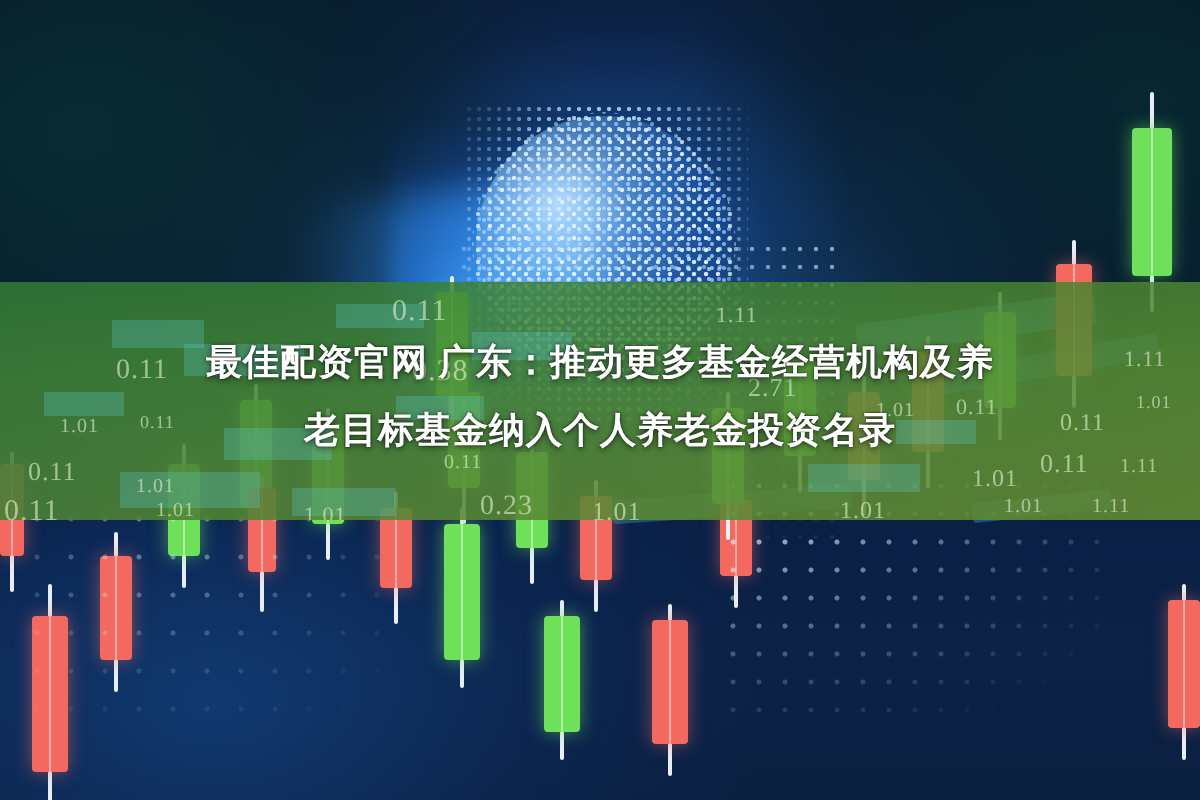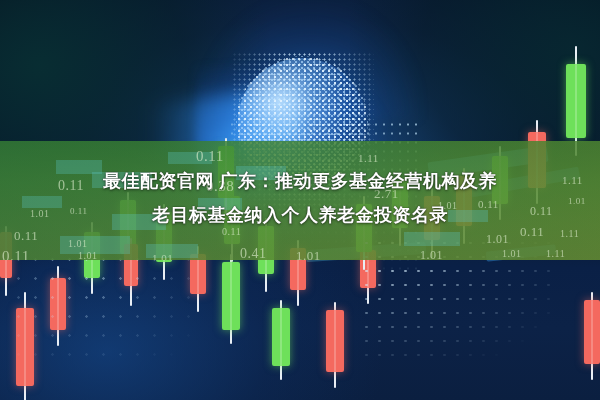--- a/index.html
+++ b/index.html
@@ -303,21 +303,21 @@
         <div class="num" style="position: absolute; left: 30px; top: 67px; font-size: 10px;">1.01</div>
         <div class="num" style="position: absolute; left: 14px; top: 87px; font-size: 13px;">0.11</div>
         <div class="num" style="position: absolute; left: 2px; top: 107px; font-size: 15px;">0.11</div>
         <div class="num" style="position: absolute; left: 68px; top: 97px; font-size: 10px;">1.01</div>
         <div class="num" style="position: absolute; left: 70px; top: 65px; font-size: 9px;">0.11</div>
         <div class="num" style="position: absolute; left: 78px; top: 109px; font-size: 10px;">1.01</div>
         <div class="num" style="position: absolute; left: 196px; top: 7px; font-size: 15px;">0.11</div>
         <div class="num" style="position: absolute; left: 206px; top: 37px; font-size: 15px;">0.38</div>
         <div class="num" style="position: absolute; left: 152px; top: 111px; font-size: 11px;">1.01</div>
         <div class="num" style="position: absolute; left: 222px; top: 85px; font-size: 10px;">0.11</div>
-        <div class="num" style="position: absolute; left: 240px; top: 105px; font-size: 14px;">0.41</div>
+        <div class="num" style="position: absolute; left: 240px; top: 105px; font-size: 14px;">0.23</div>
         <div class="num" style="position: absolute; left: 296px; top: 107px; font-size: 13px;">1.01</div>
         <div class="num" style="position: absolute; left: 358px; top: 11px; font-size: 11px;">1.11</div>
         <div class="num" style="position: absolute; left: 374px; top: 45px; font-size: 13px;">2.71</div>
         <div class="num" style="position: absolute; left: 438px; top: 59px; font-size: 10px;">1.01</div>
         <div class="num" style="position: absolute; left: 478px; top: 57px; font-size: 11px;">0.11</div>
         <div class="num" style="position: absolute; left: 562px; top: 33px; font-size: 11px;">1.11</div>
         <div class="num" style="position: absolute; left: 530px; top: 63px; font-size: 12px;">0.11</div>
         <div class="num" style="position: absolute; left: 560px; top: 87px; font-size: 10px;">1.11</div>
         <div class="num" style="position: absolute; left: 520px; top: 83px; font-size: 13px;">0.11</div>
         <div class="num" style="position: absolute; left: 486px; top: 91px; font-size: 12px;">1.01</div>

